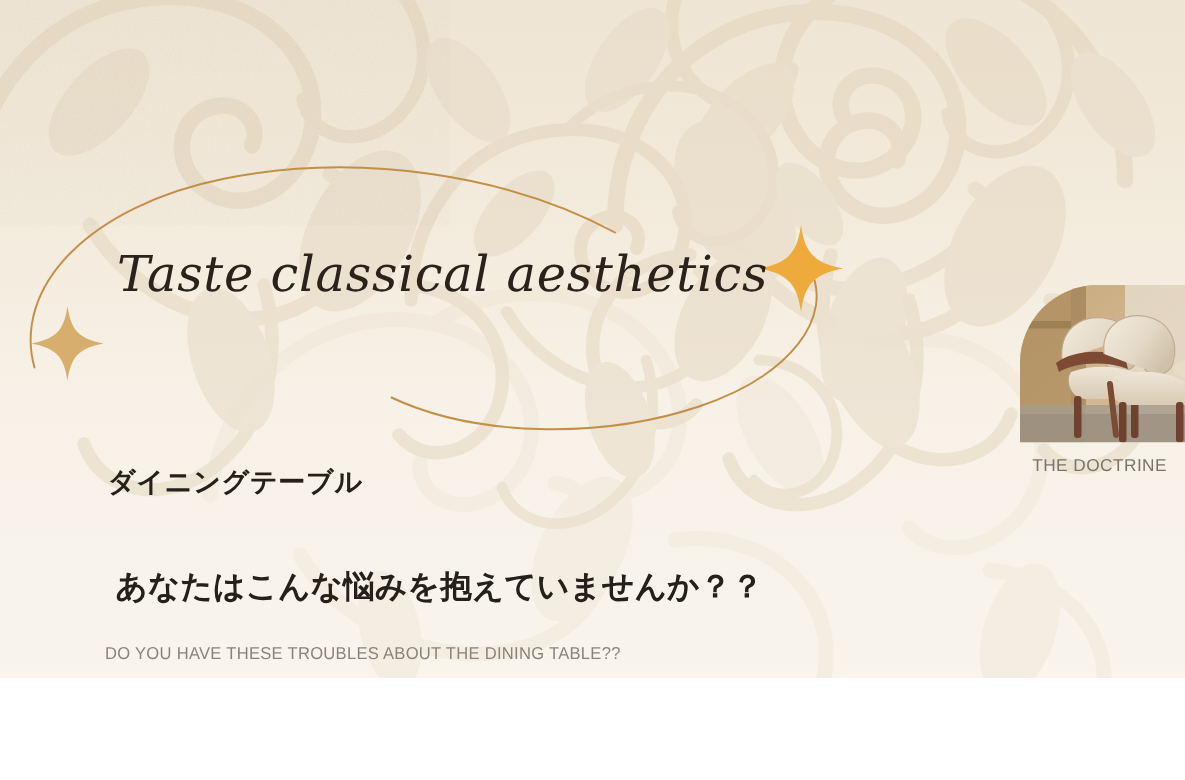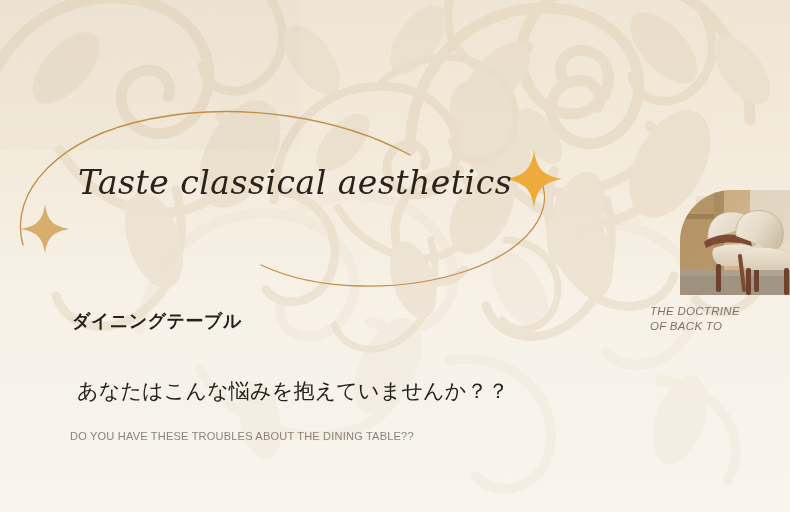--- a/index.html
+++ b/index.html
@@ -8,21 +8,21 @@
     padding: 0;
     background: #ffffff;
   }
   body {
     font-family: "Liberation Sans", "DejaVu Sans", sans-serif;
   }
 
   #page {
     position: relative;
     width: 790px;
-    height: 512px;
+    height: 452px;
     overflow: hidden;
     background: #f7f1e6;
   }
 
   
   .bg-base {
     position: absolute;
     inset: 0;
     background:
       linear-gradient(180deg,
@@ -90,21 +90,21 @@
     font-weight: bold;
     color: #26201b;
     letter-spacing: 0.5px;
     white-space: nowrap;
   }
   .copy-h2 {
     position: absolute;
     left: 77px;
     top: 377px;
     font-size: 21px;
-    font-weight: normal;
+    font-weight: bold;
     color: #26201b;
     letter-spacing: 0.2px;
     white-space: nowrap;
   }
   .copy-sub {
     position: absolute;
     left: 70px;
     top: 430px;
     font-size: 11.5px;
     font-weight: normal;
@@ -135,26 +135,25 @@
     border-radius: 52px 0 0 0;
     overflow: hidden;
   }
   .photo-svg { display: block; width: 120px; height: 105px; }
 
   .photo-caption {
     position: absolute;
     left: 650px;
     top: 304px;
     width: 128px;
-    text-align: left;
+    text-align: right;
     font-size: 11.5px;
     line-height: 14.5px;
     color: #7d736b;
     letter-spacing: 0.3px;
-    font-style: italic;
   }
   .photo-caption span { display: block; }
 </style>
 </head>
 <body>
 
 <div id="page">
 
   <div class="bg-base"></div>
 
@@ -279,16 +278,15 @@
       <rect x="66" y="78" width="5" height="27" rx="2" fill="#6f4230"></rect>
       <rect x="104" y="78" width="5" height="27" rx="2" fill="#6f4230"></rect>
       <path d="M60,66 L64,100" stroke="#7d4b34" stroke-width="4" stroke-linecap="round"></path>
 
       <rect width="120" height="105" fill="none"></rect>
     </svg>
   </div>
 
   <div class="photo-caption">
     <span>THE DOCTRINE</span>
-    <span>OF BACK TO</span>
   </div>
 
 </div>
 
 </body></html>

